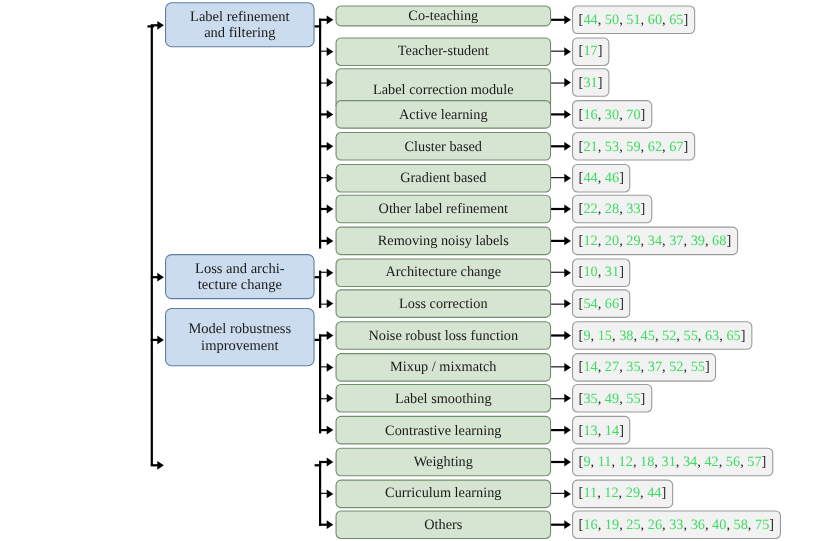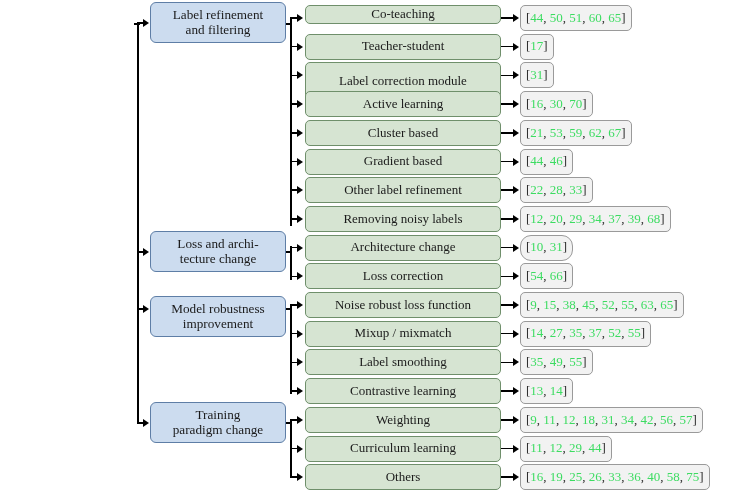--- a/index.html
+++ b/index.html
@@ -63,33 +63,27 @@
     </div>
   </div>
 
   <div class="node cat" style="left:150px;top:2px;width:136px;height:41px;">
     <div>
       <span>Label refinement</span><br>
       <span>and filtering</span>
     </div>
   </div>
 
-  <div class="node cat" style="left:150px;top:296px;width:136px;height:41px;">
+  <div class="node cat" style="left:150px;top:280px;width:136px;height:53px;">
     <div>
       <span>Model robustness</span><br>
       <span>improvement</span>
     </div>
   </div>
 
-  <div class="node cat" style="left:150px;top:402px;width:136px;height:41px;">
-    <div>
-      <span>Training</span><br>
-      <span>paradigm change</span>
-    </div>
-  </div>
 
   <div class="hline" style="left:286px;top:23px;width:6px;"></div>
   <div class="vline" style="left:290px;top:17px;height:209px;"></div>
 
   <div class="hline" style="left:286px;top:251px;width:6px;"></div>
   <div class="vline" style="left:290px;top:246px;height:34px;"></div>
 
   <div class="hline" style="left:286px;top:308px;width:6px;"></div>
   <div class="vline" style="left:290px;top:304px;height:90px;"></div>
 
@@ -177,21 +171,21 @@
       <div class="node refs" style="left: 520px; top: 205.9px; height: 26px;">
         <span><span class="br">[</span><span class="num">12</span><span class="br">, </span><span class="num">20</span><span class="br">, </span><span class="num">29</span><span class="br">, </span><span class="num">34</span><span class="br">, </span><span class="num">37</span><span class="br">, </span><span class="num">39</span><span class="br">, </span><span class="num">68</span><span class="br">]</span></span>
       </div>
       <div class="tick" style="left: 290px; top: 246.8px; width: 9px;"></div>
       <div class="arrow" style="left: 297px; top: 243.6px;"></div>
       <div class="node leaf" style="left: 305px; top: 234.6px; width: 196px; height: 26px;">
         <span>Architecture change</span>
       </div>
       <div class="tick" style="left: 501px; top: 246.8px; width: 13px;"></div>
       <div class="arrow" style="left: 513px; top: 243.6px;"></div>
-      <div class="node refs" style="left: 520px; top: 234.6px; height: 26px; border-radius: 11px;">
+      <div class="node refs" style="left: 520px; top: 234.6px; height: 26px;">
         <span><span class="br">[</span><span class="num">10</span><span class="br">, </span><span class="num">31</span><span class="br">]</span></span>
       </div>
       <div class="tick" style="left: 290px; top: 275.5px; width: 9px;"></div>
       <div class="arrow" style="left: 297px; top: 272.3px;"></div>
       <div class="node leaf" style="left: 305px; top: 263.3px; width: 196px; height: 26px;">
         <span>Loss correction</span>
       </div>
       <div class="tick" style="left: 501px; top: 275.5px; width: 13px;"></div>
       <div class="arrow" style="left: 513px; top: 272.3px;"></div>
       <div class="node refs" style="left: 520px; top: 263.3px; height: 26px;">

